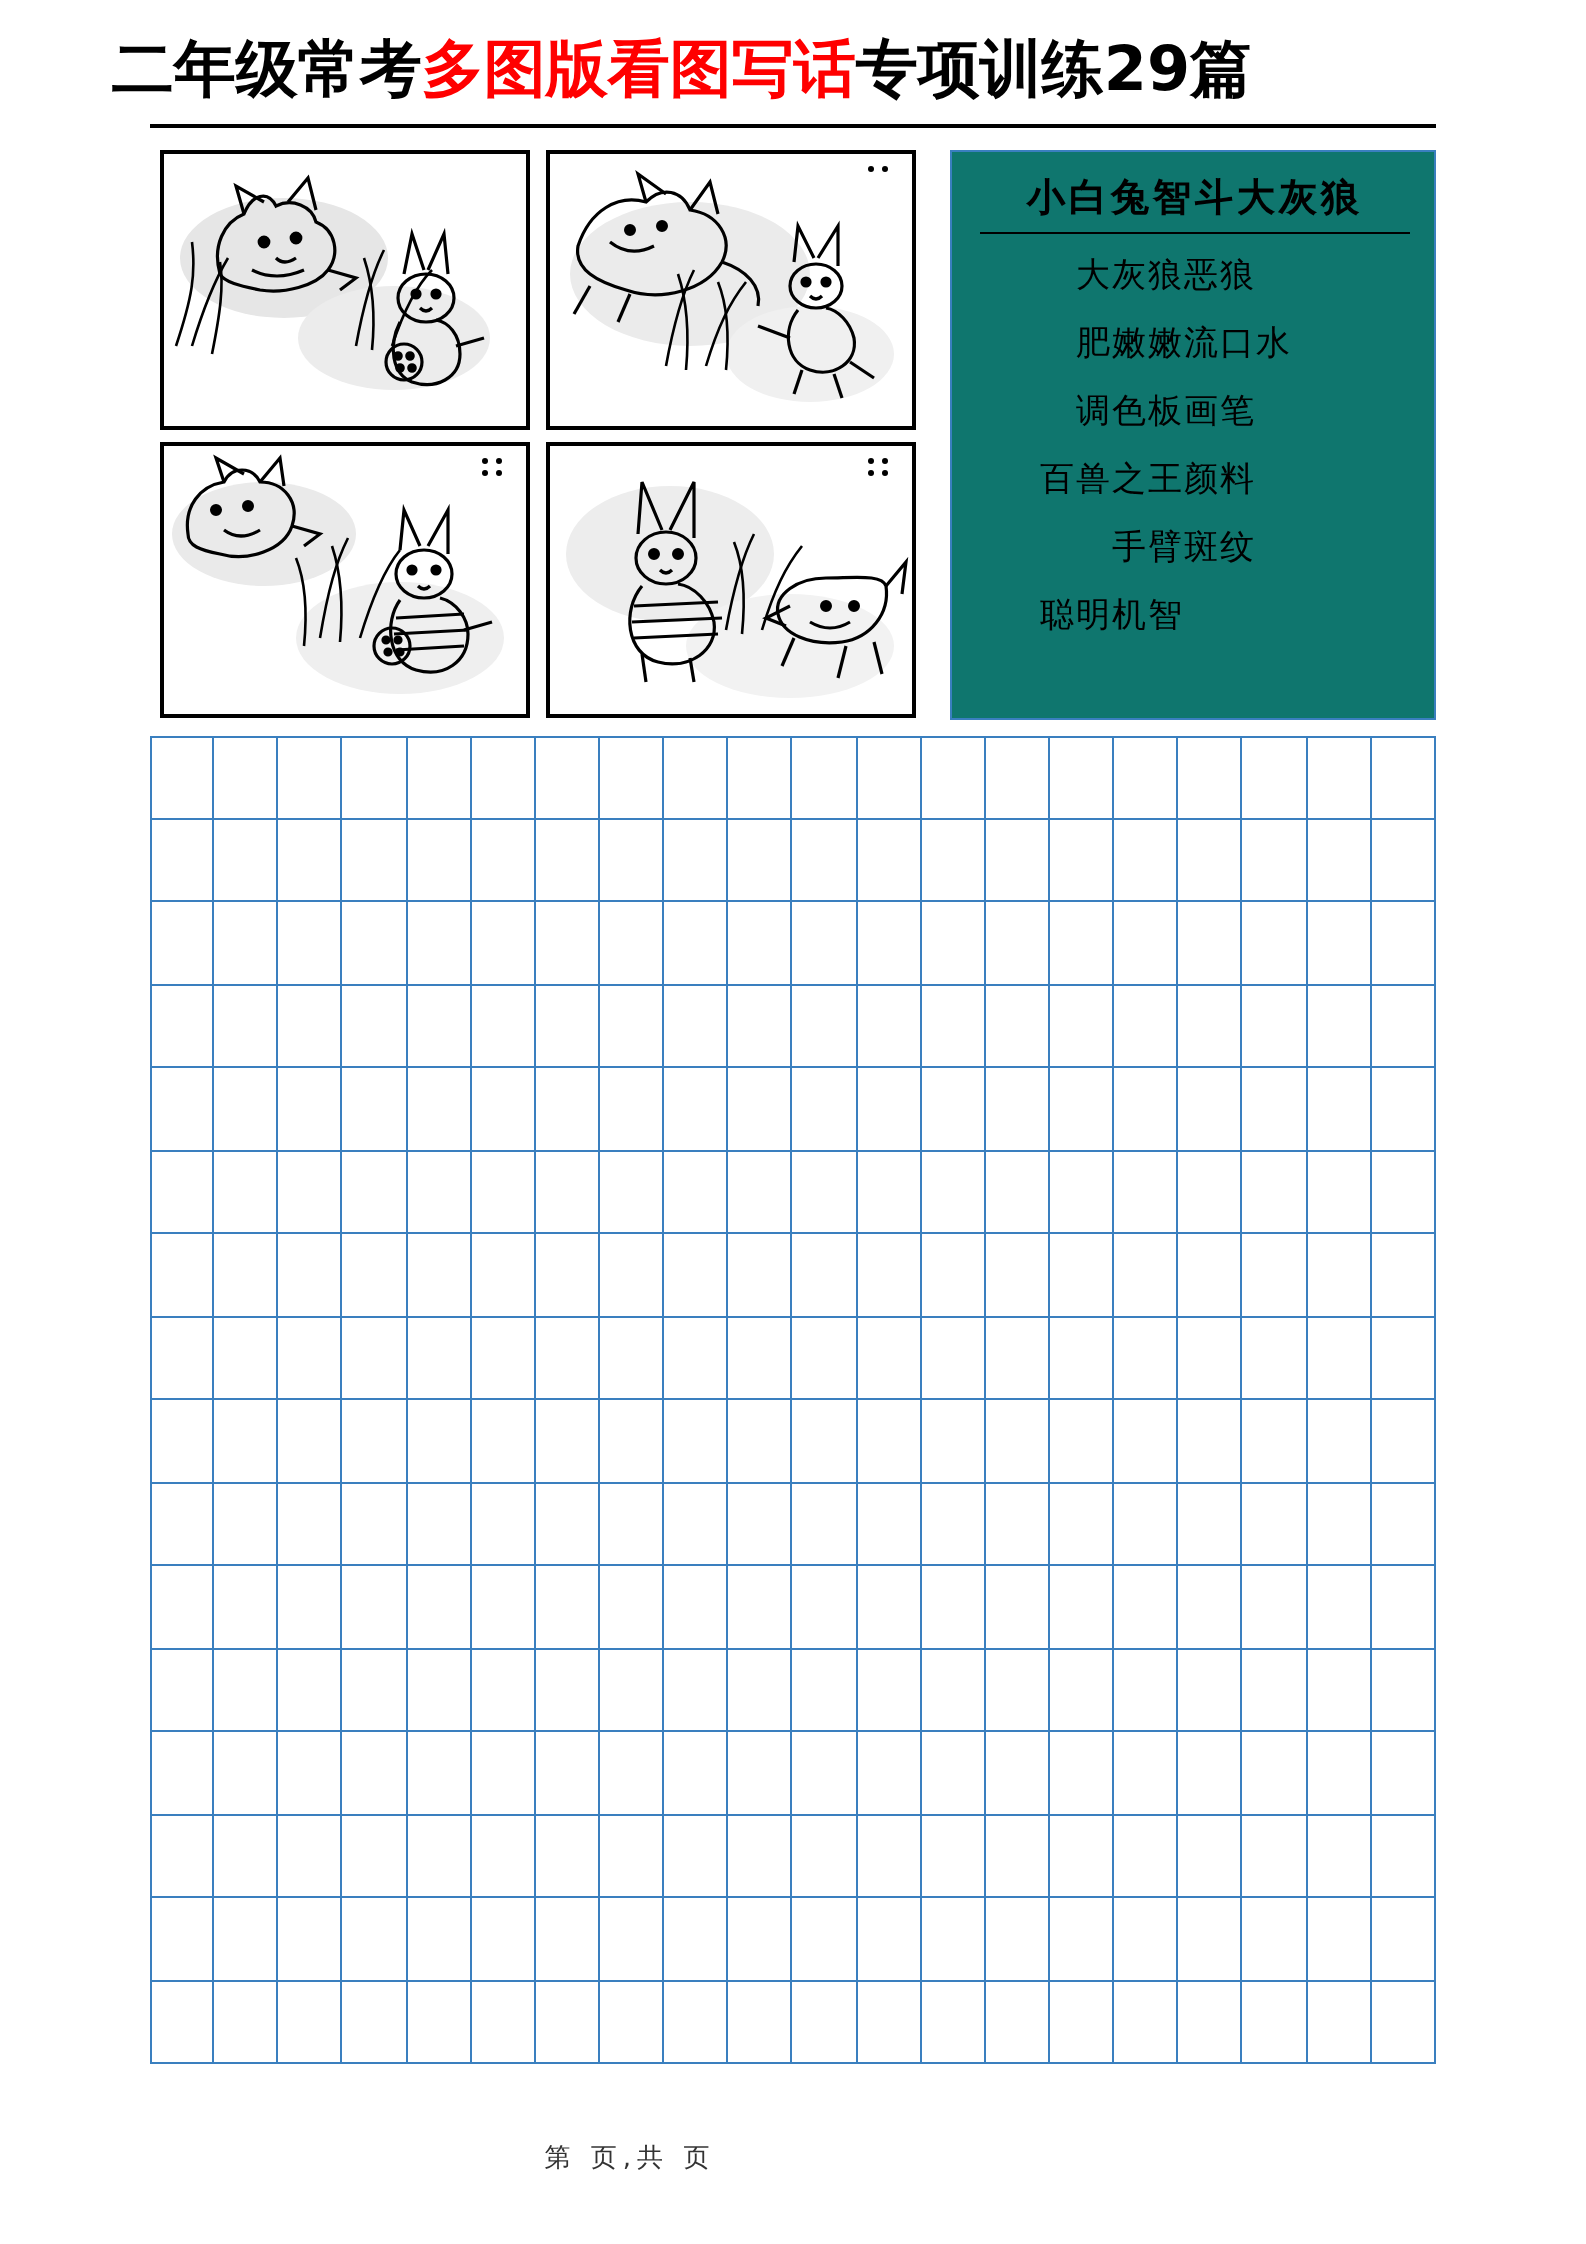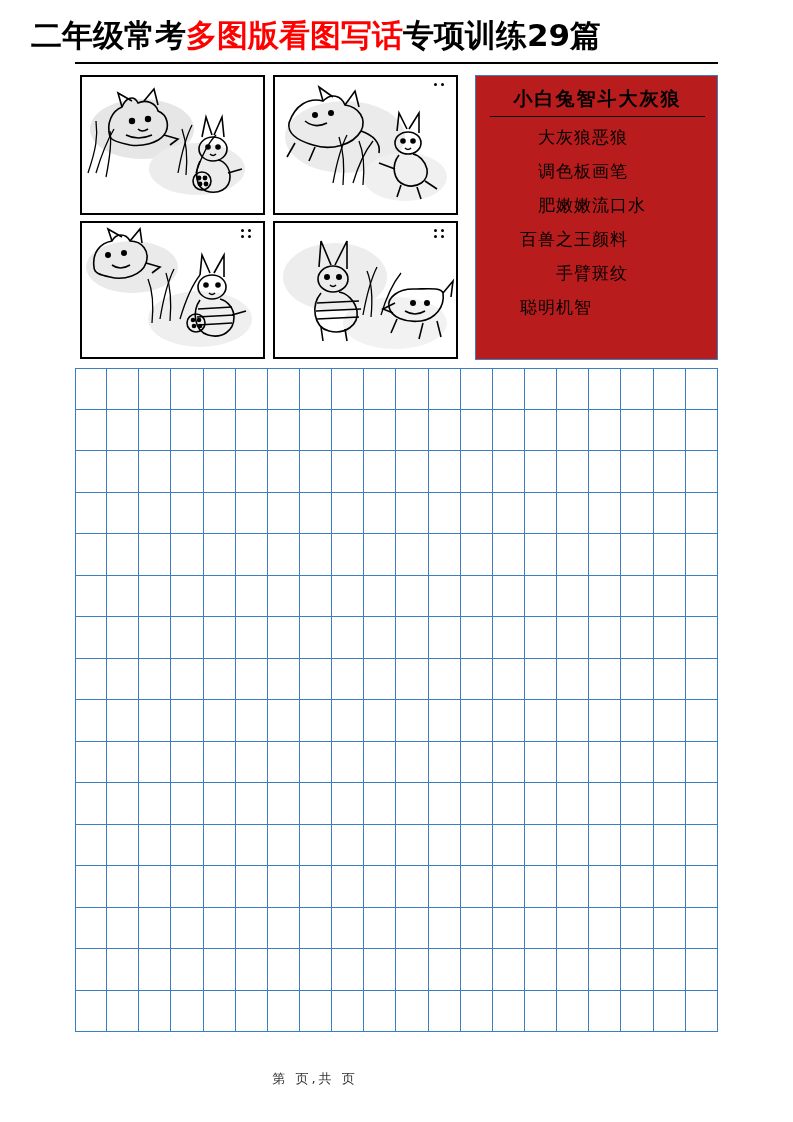--- a/index.html
+++ b/index.html
@@ -23,20 +23,21 @@
   }
 
   
   .title-bar {
     position: absolute;
     left: 0;
     top: 18px;
     width: 632px;
     text-align: center;
     white-space: nowrap;
+    padding-left: 25px;
   }
   .title-bar .seg {
     font-family: "DejaVu Sans", sans-serif;
     font-weight: bold;
     font-size: 31px;
     letter-spacing: 0px;
     line-height: 34px;
   }
   .title-bar .black { color: #000000; }
   .title-bar .red { color: #ff0000; }
@@ -92,21 +93,21 @@
 
   
   .vocab-box {
     position: absolute;
     left: 475px;
     top: 75px;
     width: 243px;
     height: 285px;
     box-sizing: border-box;
     border: 1px solid #3a7fbf;
-    background: #b91c1c;
+    background: #0f766e;
   }
   .vocab-title {
     position: absolute;
     left: 0;
     top: 10px;
     width: 243px;
     text-align: center;
     font-family: "DejaVu Serif", serif;
     font-weight: bold;
     font-size: 19px;
@@ -376,26 +377,26 @@
 
   <div class="vocab-box">
     <div class="vocab-title">小白兔智斗大灰狼</div>
     <div class="vocab-title-rule"></div>
     <div class="vocab-list">
       <div class="vocab-row">
         <span class="w1">大灰狼</span>
         <span class="w2">恶狼</span>
       </div>
       <div class="vocab-row">
+        <span class="w1">肥嫩嫩</span>
+        <span class="w2">流口水</span>
+      </div>
+      <div class="vocab-row">
         <span class="w1">调色板</span>
         <span class="w2">画笔</span>
-      </div>
-      <div class="vocab-row">
-        <span class="w1">肥嫩嫩</span>
-        <span class="w2">流口水</span>
       </div>
       <div class="vocab-row">
         <span class="w1">百兽之王</span>
         <span class="w2">颜料</span>
       </div>
       <div class="vocab-row">
         <span class="w1">手臂</span>
         <span class="w2">斑纹</span>
       </div>
       <div class="vocab-row">

